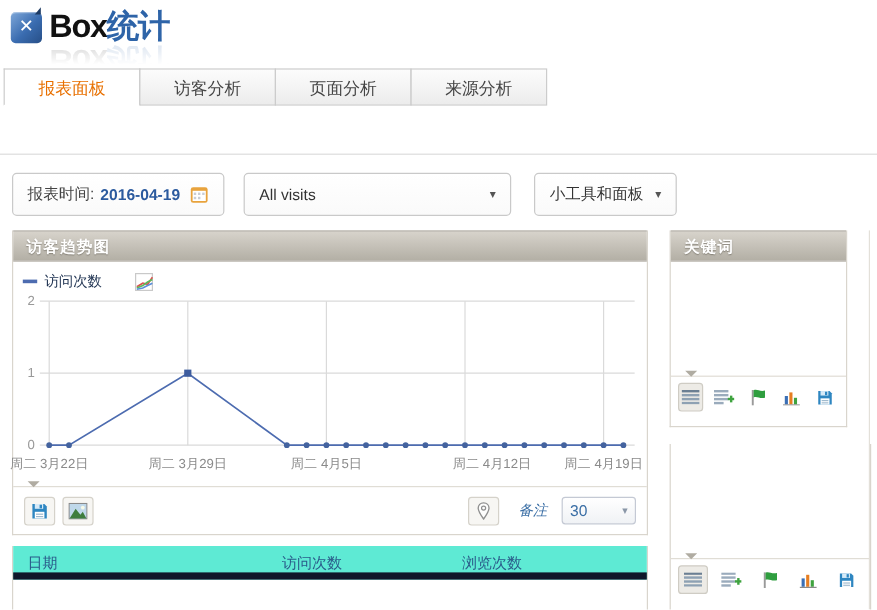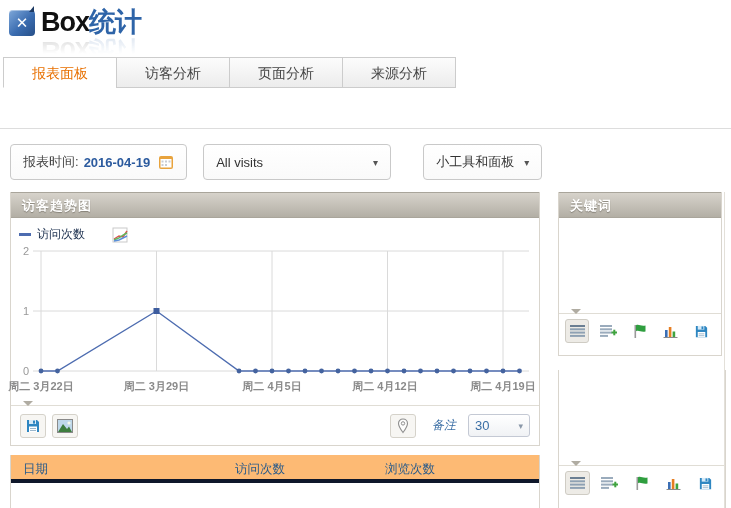--- a/index.html
+++ b/index.html
@@ -34,65 +34,65 @@
 
   
   .toolbar { position:absolute; top:144px; left:10px; display:flex; align-items:center; }
   .tb-box { height:36px; display:inline-flex; align-items:center; padding:0 12px;
     border:1px solid #c9c9c9; border-radius:4px; background:linear-gradient(#fff,#fafafa);
     font-size:13px; color:#333; cursor:pointer; }
   .tb-date { margin-right:16px; }
   .tb-date .lbl { color:#444;text-align:center; }
   .tb-date .val { color:#2b5a9e; font-weight:bold; margin-left:5px; }
   .cal-icon { width:16px; height:16px; margin-left:8px; }
-  .tb-segment { width:188px; justify-content:space-between; margin-right:32px; }
+  .tb-segment { width:223px; justify-content:space-between; margin-right:19px; }
   .arrow { font-size:10px; color:#555; margin-left:10px; }
 
   
   .panel { position:absolute; background:#fff; border:1px solid #d9d5cd; border-top:none; }
   .panel-hd { height:26px; line-height:25px; padding-left:11px; color:#fff; font-size:13px;
     font-weight:bold; letter-spacing:1px; text-shadow:0 1px 1px rgba(110,105,95,.7);
     background:linear-gradient(#d7d3cb,#b3afa5); border-top:1px solid #a9a59b;
     border-bottom:1px solid #a9a59b; }
 
   
   #visits-panel { left:10px; top:192px; width:530px; height:254px; }
   .legend-row { padding:8px 0 0 8px; display:flex; align-items:center; }
   .legend-dash { width:12px; height:3px; background:#4d6cb0; margin-right:6px; }
   .legend-label { font-size:12px; color:#1b2f4e; }
   .legend-chart-icon { margin-left:26px; width:18px; height:16px; }
   .chart-wrap { position:relative; height:132px; margin-top:2px; }
   .ytick { position:absolute; left:2px; width:16px; text-align:right; font-size:11px; color:#999; }
   .chart-svg { position:absolute; left:22px; top:0; }
   .xlabels { position:relative; height:18px; }
   .xlabel { position:absolute; top:2px; transform:translateX(-50%); white-space:nowrap;
-    font-size:11px; color:#8a8a8a;font-weight:bold; }
+    font-size:11px; color:#8a8a8a; }
   .chart-footer { position:absolute; bottom:0; left:0; right:0; height:40px;
     border-top:1px solid #e0ddd5; display:flex; align-items:center; padding:0 9px; }
   .collapse-tri { position:absolute; top:-5px; left:12px; width:0; height:0;
     border-left:5px solid transparent; border-right:5px solid transparent;
     border-top:5px solid #b0aca2; }
   .ic-btn { width:26px; height:24px; border:1px solid #d5d2ca; border-radius:3px;
     background:#f7f6f3; display:flex; align-items:center; justify-content:center;
     margin-right:6px; cursor:pointer; }
   .footer-right { margin-left:auto; display:flex; align-items:center; }
   .annot-label { font-style:italic; color:#3a6ea5; margin:0 12px 0 10px; font-size:12px; }
   .limit-select { width:62px; height:23px; border:1px solid #c4c9d4; border-radius:3px;
     background:linear-gradient(#fff,#f0f2f5); display:flex; align-items:center;
     justify-content:space-between; padding:0 6px; cursor:pointer; }
   .limit-select .val { color:#3a6ea5; font-size:13px; }
   .limit-select .arr { font-size:9px; color:#8a97a8; }
 
   
   #realtime-panel { left:10px; top:455px; width:530px; height:60px; }
-  .rt-header-row { position:relative; height:28px; background:#fdba74; border-bottom:4px solid #0f172a; }
+  .rt-header-row { position:relative; height:28px; background:#5eead4; border-bottom:6px solid #0f172a; }
   .rt-col { position:absolute; top:6px; color:#2a5b8a; font-size:12.5px; cursor:pointer; }
 
   
-  #keywords-panel { left:558px; top:192px; width:164px; height:164px; }
+  #keywords-panel { left:558px; top:192px; width:148px; height:164px; }
   #referrers-panel { left:558px; top:370px; width:168px; height:200px; }
   .widget-body { height:95px; }
   .widget-footer { position:relative; border-top:1px solid #e0ddd5; padding:5px 0 6px 6px;
     display:flex; align-items:center; }
   .w-ic { width:26px; height:24px; display:flex; align-items:center; justify-content:center;
     margin-right:7px; cursor:pointer; border:1px solid transparent; border-radius:3px; }
   .w-ic.selected { border-color:#cfccc4; background:#edebe6; }
   .rvline { position:absolute; left:724px; top:192px; height:316px; border-left:1px solid #e3e0d9; }
 </style>
 </head>
@@ -187,21 +187,21 @@
         <circle cx="486.5" cy="126" r="2.4" fill="#44639f"></circle>
       </svg>
   <div class="ytick" style="top: 120px;">0</div>
       <div class="ytick" style="top: 60px;">1</div>
       <div class="ytick" style="top: 0px;">2</div>
     </div>
   <div class="xlabels" id="xlabels">
       <div class="xlabel" style="left: 30px;">周二 3月22日</div>
       <div class="xlabel" style="left: 145.5px;">周二 3月29日</div>
       <div class="xlabel" style="left: 261px;">周二 4月5日</div>
-      <div class="xlabel" style="left: 374px;">周二 4月12日</div>
+      <div class="xlabel" style="left: 399px;">周二 4月12日</div>
       <div class="xlabel" style="left: 492px;">周二 4月19日</div>
     </div>
   <div class="chart-footer">
     <span class="collapse-tri"></span>
     <span class="ic-btn">
       <svg width="16" height="16" viewBox="0 0 16 16">
         <path d="M2 2h10l2 2v10H2z" fill="#2e86c1"></path>
         <rect x="4" y="2" width="7" height="4" fill="#d6eaf8"></rect>
           <rect x="8" y="2.6" width="2" height="3" fill="#2e86c1"></rect>
         <rect x="4" y="8.5" width="8" height="5.5" fill="#fff"></rect>

